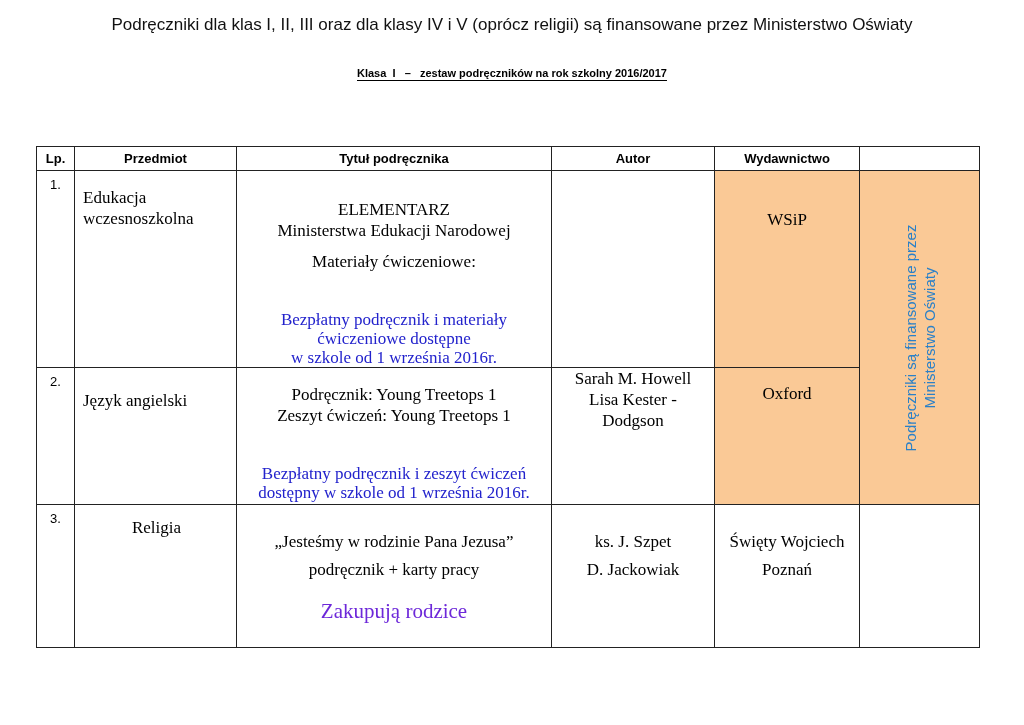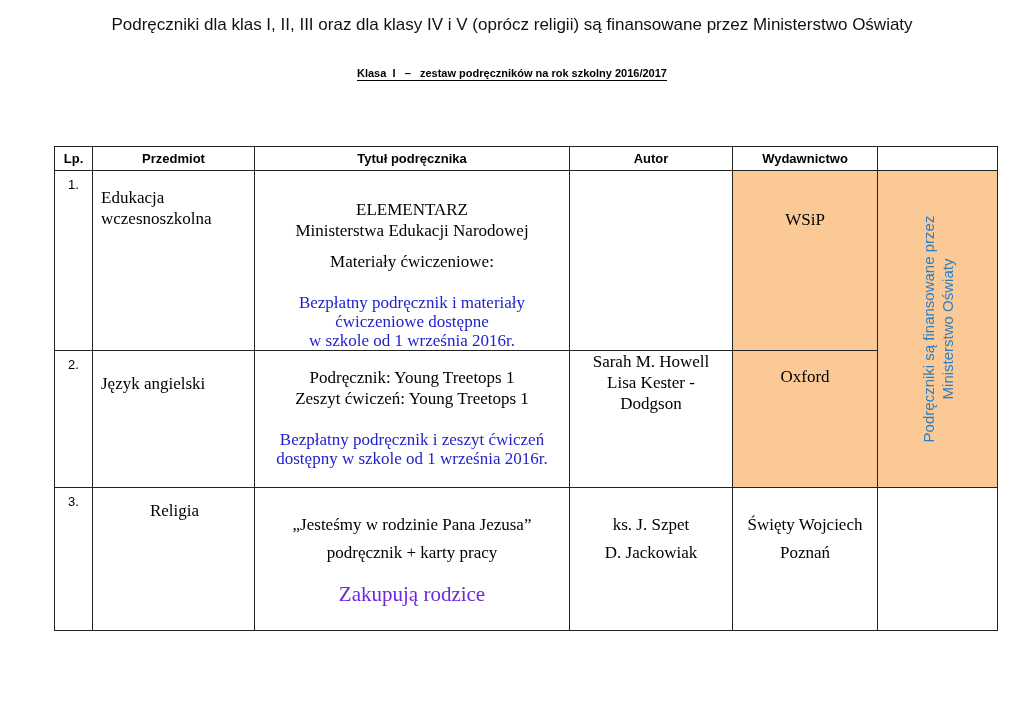--- a/index.html
+++ b/index.html
@@ -15,21 +15,21 @@
     font-size: 17px; line-height: 22px; color: #111111;
     font-family: "Liberation Sans", sans-serif;
   }
   .doc-subtitle {
     margin-top: 31px; text-align: center;
     font-size: 11px; font-weight: bold; color: #000000;
     text-decoration: underline; text-underline-offset: 3px;
     white-space: pre;
   }
   table.book-table {
-    position: absolute; left: 54px; top: 146px;
+    position: absolute; left: 36px; top: 146px;
     border-collapse: collapse; table-layout: fixed;
     width: 943px;
   }
   .book-table td, .book-table th {
     border: 1px solid #222222;
     vertical-align: top; background: #ffffff;
     font-family: "Liberation Serif", serif;
     font-size: 17px; line-height: 21px; color: #000000;
     overflow: hidden;
   }
@@ -51,21 +51,21 @@
   td.title-cell.r3pad { padding-top: 26px; }
   td.author-cell { text-align: center; }
   td.author-cell.r2pad { }
   td.author-cell.r3pad { padding-top: 26px; }
   td.pub-cell { text-align: center; }
   td.orange { background: #FAC996; }
   .pub-mid { padding-top: 38px; }
   .pub-top { padding-top: 15px; }
   .pub-r3 { padding-top: 26px; }
   .gap-sm { margin-top: 10px; }
-  .gap-lg { margin-top: 21px; }
+  .gap-lg { margin-top: 38px; }
   .note-blue { color: #2222CC; line-height: 19px; }
   .alert-red {
     color: #6d28d9; font-size: 21px; line-height: 26px; margin-top: 18px;
   }
   .spaced-line + .spaced-line { margin-top: 7px; }
   td.side-cell { position: relative; }
   .vtext {
     position: absolute; left: 50%; top: 50%;
     transform: translate(-50%, -50%) rotate(-90deg);
     white-space: nowrap; text-align: center;

